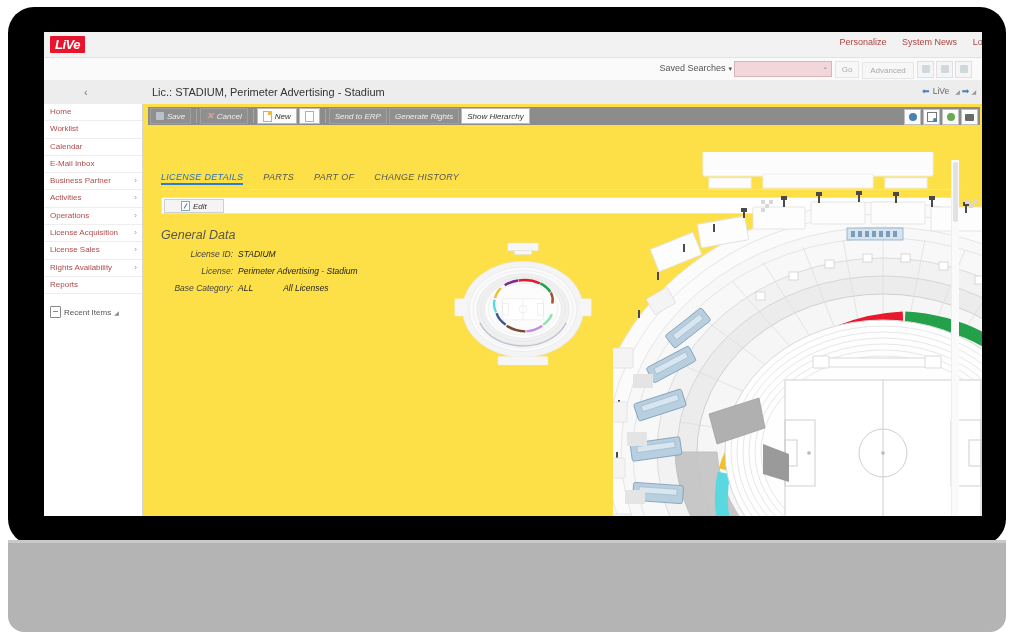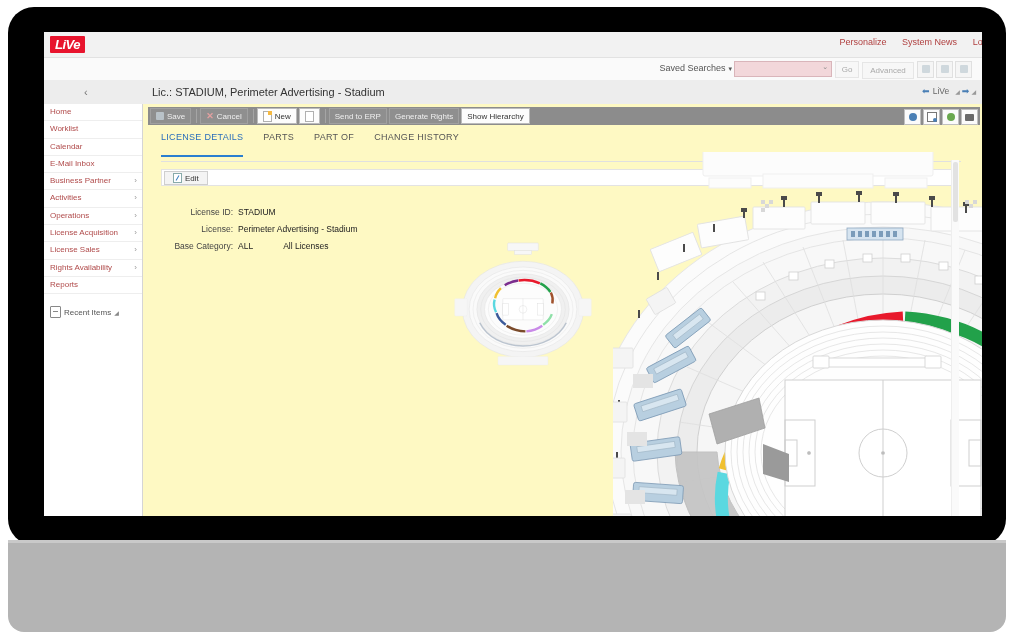--- a/index.html
+++ b/index.html
@@ -47,43 +47,43 @@
   .nav-item .chev{position:absolute;right:5px;top:0;color:#999;font-size:8px;}
   .recent{margin-top:12px;padding-left:6px;}
   .recent-hd{font-size:8px;color:#555;display:flex;align-items:center;gap:3px;margin-bottom:2px;}
   .ricon{display:inline-block;width:9px;height:10px;border:1px solid #888;position:relative;border-radius:1px;}
   .ricon:after{content:"";position:absolute;left:2px;top:4px;width:5px;height:1px;background:#888;}
   .rcar{font-size:6px;color:#888;}
   .recent-item{font-size:8px;color:#c05050;line-height:12.5px;white-space:nowrap;overflow:hidden;cursor:pointer;}
   .recent-item.active{font-weight:bold;color:#9e2b2b;}
 
   
-  .content{position:absolute;left:99px;top:72px;width:839px;height:412px;background:#fef9c3;overflow:hidden;}
+  .content{position:absolute;left:99px;top:72px;width:839px;height:412px;background:#fde047;overflow:hidden;font-style:italic;}
   .toolbar{position:absolute;left:5px;top:3px;width:828px;height:18px;background:#8c8c8c;display:flex;align-items:center;padding:0 2px;}
   .tb-btn{display:flex;align-items:center;gap:3px;height:14px;padding:0 5px;margin-right:2px;font-size:8px;color:#efefef;border:1px solid #a0a0a0;background:#8f8f8f;white-space:nowrap;}
   .tb-btn.enabled{background:#fcfcfc;color:#333;border:1px solid #bbb;}
   .tb-sep{width:1px;height:14px;background:#a5a5a5;margin:0 3px;}
   .ic-save{width:8px;height:8px;background:#b9c2c8;border-radius:1px;}
   .ic-x{color:#e3a0a0;font-size:9px;font-weight:bold;line-height:8px;}
   .ic-doc{width:7px;height:9px;background:#fff;border:1px solid #b0b0b0;position:relative;}
   .ic-doc.n:after{content:"";position:absolute;right:-1px;top:-1px;width:4px;height:4px;background:#f5b942;}
   .tb-right{position:absolute;right:2px;top:2px;display:flex;gap:2px;}
   .tb-ic{width:15px;height:14px;background:#fbfbfb;border:1px solid #c0c0c0;display:flex;align-items:center;justify-content:center;}
   .gear{width:8px;height:8px;background:#4a7fb5;border-radius:50%;}
   .gsq{width:8px;height:8px;border:1px solid #777;position:relative;background:#fff;}
   .gsq:after{content:"";position:absolute;right:-1px;bottom:-1px;width:4px;height:4px;background:#4a7fb5;border-radius:50%;}
   .guser{width:8px;height:8px;background:#6aa84f;border-radius:50%;}
   .gprint{width:9px;height:7px;background:#6a6a6a;border-radius:1px;}
 
   .panel{position:absolute;left:18px;top:28px;width:800px;height:380px;}
   .tabs{display:flex;gap:20px;border-bottom:1px solid #e0e0e0;padding-bottom:4px;}
-  .tab{font-size:9px;color:#555;letter-spacing:.3px;cursor:pointer;padding-bottom:13px;}
+  .tab{font-size:9px;color:#555;letter-spacing:.3px;cursor:pointer;padding-bottom:1px;margin-top:40px;}
   .tab.active{color:#2a6ebb;border-bottom:2px solid #2a7fd0;}
   .editbar{margin-top:7px;border:1px solid #e3e3e3;height:15px;position:relative;background:#fff;width:790px;}
-  .editbtn{position:absolute;left:2px;top:1px;display:flex;align-items:center;gap:3px;font-size:8px;color:#333;background:#f4f4f4;border:1px solid #cfcfcf;height:12px;padding:0 8px;}
+  .editbtn{position:absolute;left:2px;top:1px;display:flex;align-items:center;gap:3px;font-size:8px;color:#333;background:#f4f4f4;border:1px solid #cfcfcf;height:12px;padding:0 16px;}
   .ic-edit{width:7px;height:8px;background:#fff;border:1px solid #8aa;position:relative;}
   .ic-edit:after{content:"";position:absolute;left:3px;top:1px;width:1px;height:6px;background:#3b7fbf;transform:rotate(30deg);}
 
   .form{position:relative;margin-top:14px;}
   .sect-title{font-size:12.5px;color:#555;font-weight:normal;}
   .col1{position:absolute;left:0;top:0;width:200px;}
   .col2{position:absolute;left:196px;top:0;width:200px;}
   .frow{display:flex;font-size:8.5px;margin-top:7px;}
   .flabel{width:72px;text-align:right;color:#444;padding-right:5px;}
   .fval{color:#222;}
@@ -223,20 +223,21 @@
 
       <div class="editbar">
         <div class="editbtn">
           <span class="ic-edit"></span>
           <span>Edit</span>
         </div>
       </div>
 
       <div class="form">
         <div class="col1">
+          <div class="sect-title">General Data</div>
           <div id="gd-fields">
               <div class="frow">
                 <div class="flabel">License ID:</div>
                 <div class="fval">STADIUM</div>
               </div>
               <div class="frow">
                 <div class="flabel">License:</div>
                 <div class="fval">Perimeter Advertising - Stadium</div>
               </div>
               <div class="frow">

